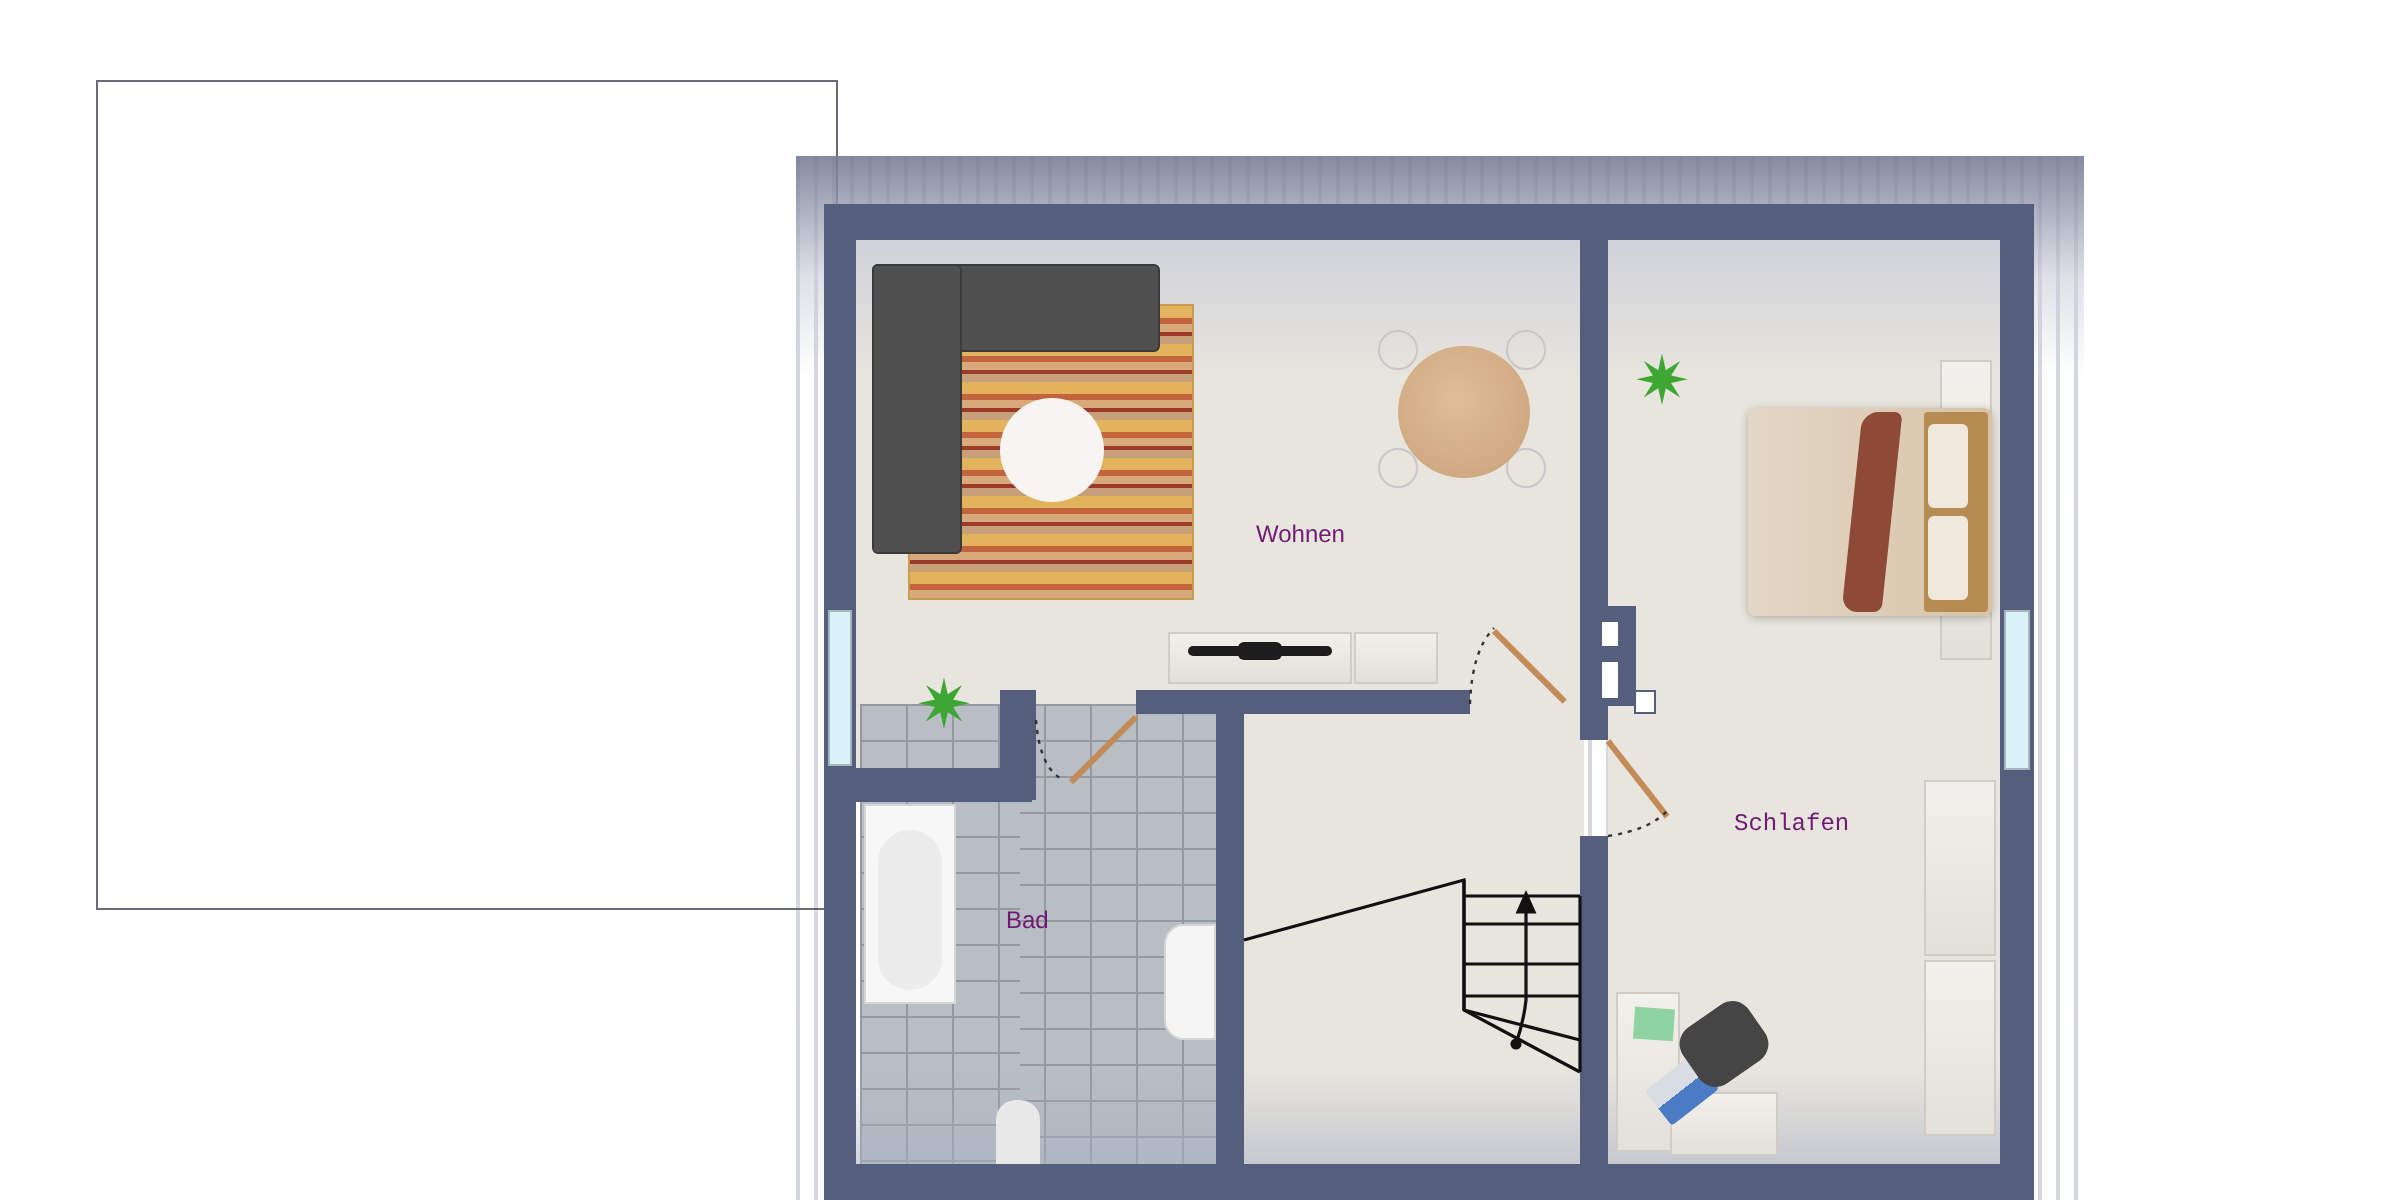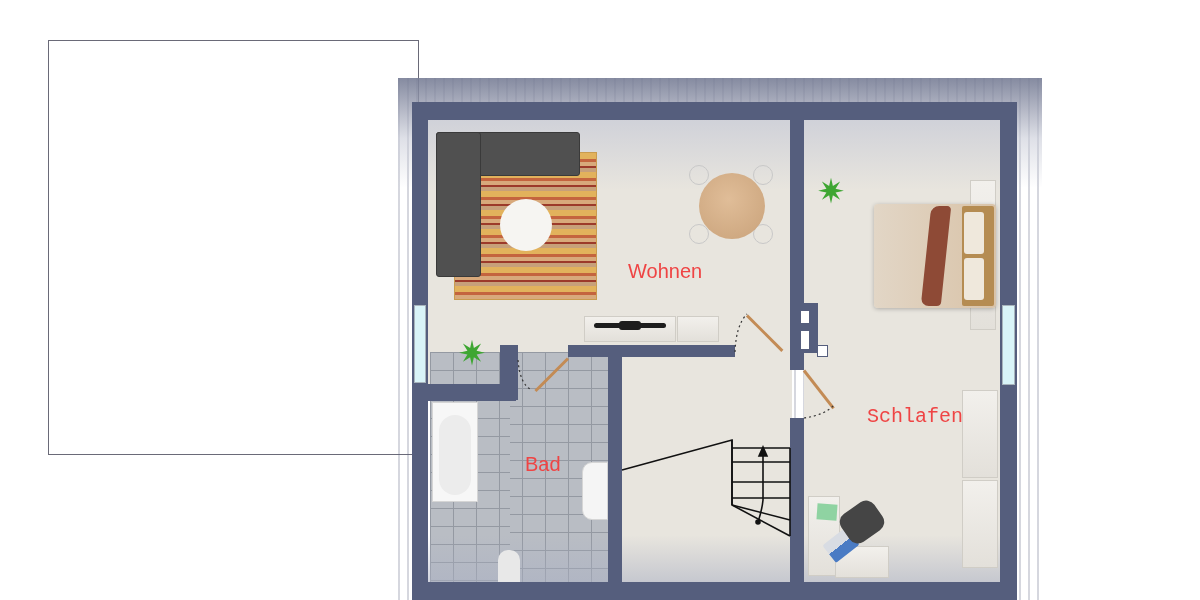--- a/index.html
+++ b/index.html
@@ -10,21 +10,21 @@
   .roof { left:398px; top:78px; width:644px; height:522px;
     background: linear-gradient(to bottom, rgba(120,126,150,0.9) 0px, rgba(200,203,215,0.6) 60px, rgba(255,255,255,0) 110px),
                 repeating-linear-gradient(90deg, rgba(90,96,125,0.25) 0 2px, rgba(255,255,255,0) 2px 9px); }
   .wall { background:#555e7d; }
   .floor { background:#e8e5de; }
   .tiles { background-color:#b9bdc4;
     background-image: linear-gradient(#9499a2 1px, transparent 1px), linear-gradient(90deg, #9499a2 1px, transparent 1px);
     background-size: 23px 18px; }
   .fade-top { background:linear-gradient(to bottom, rgba(200,203,215,0.75), rgba(232,229,222,0)); }
   .fade-bottom { background:linear-gradient(to top, rgba(170,176,195,0.55), rgba(232,229,222,0)); }
-  .label { font-size:20px; color:#ef4444; }
+  .label { font-size:12px; color:#701a75; }
   .window { background:#d9f4f8; border:1px solid #a8b4bc; box-sizing:border-box; }
   .sofa { background:#505050; border:1px solid #3a3a3a; box-sizing:border-box; }
   .rug { background:repeating-linear-gradient(180deg, #e2b25c 0 6px, #c4643e 6px 9px, #d8a97b 9px 13px, #9c3a2a 13px 15px, #c7a07a 15px 19px); border:1px solid #c99b4f; box-sizing:border-box; }
   .table-round { border-radius:50%; }
   .chair { border:1.5px solid #c8c8c8; border-radius:50%; box-sizing:border-box; }
   .plant { color:#3ea632; font-size:34px; line-height:1; text-align:center; }
   .cabinet { background:linear-gradient(#f2f0ec, #e3e0da); border:1px solid #d0cdc6; box-sizing:border-box; }
   .door-leaf { background:#c38b55; height:3px; transform-origin:0 50%; }
   svg { position:absolute; overflow:visible; }
 </style>
@@ -103,21 +103,21 @@
 <div class="abs cabinet" style="left:835px;top:546px;width:54px;height:32px;"></div>
 <div class="abs" style="left:817px;top:504px;width:20px;height:16px;background:#8fd3a2;transform:rotate(4deg);"></div>
 <div class="abs" style="left:826px;top:534px;width:30px;height:22px;background:linear-gradient(#d8dce3 50%, #4a7bc4 50%);transform:rotate(-38deg);border-radius:2px;"></div>
 <div class="abs" style="left:842px;top:505px;width:40px;height:34px;background:#454545;border-radius:10px;transform:rotate(-35deg);"></div>
 
 <div class="abs" style="left:432px;top:402px;width:46px;height:100px;background:#f7f7f7;border:1px solid #d5d5d5;box-sizing:border-box;"></div>
 <div class="abs" style="left:439px;top:415px;width:32px;height:80px;background:#ececec;border-radius:16px;"></div>
 <div class="abs" style="left:582px;top:462px;width:26px;height:58px;background:#f5f5f5;border:1px solid #d5d5d5;border-radius:10px 0 0 10px;box-sizing:border-box;"></div>
 <div class="abs" style="left:498px;top:550px;width:22px;height:32px;background:#e8e8e8;border-radius:10px 10px 0 0;"></div>
 
-<div class="abs label" style="left:525px;top:453px;">Bad</div>
+<div class="abs label" style="left:503px;top:453px;">Bad</div>
 
 <div class="abs door-leaf" style="left:568px;top:357px;width:46px;transform:rotate(135deg);"></div>
 <div class="abs door-leaf" style="left:747px;top:314px;width:50px;transform:rotate(45deg);"></div>
 <div class="abs door-leaf" style="left:804px;top:369px;width:48px;transform:rotate(52deg);"></div>
 
 <svg style="left:0;top:0;width:1200px;height:600px;">
   <path d="M518 360 Q520 385 532 390" fill="none" stroke="#333" stroke-width="1.2" stroke-dasharray="2 3"></path>
   <path d="M735 352 Q736 325 747 314" fill="none" stroke="#333" stroke-width="1.2" stroke-dasharray="2 3"></path>
   <path d="M804 418 Q825 415 834 405" fill="none" stroke="#333" stroke-width="1.2" stroke-dasharray="2 3"></path>
   <g stroke="#111" stroke-width="1.6" fill="none">

